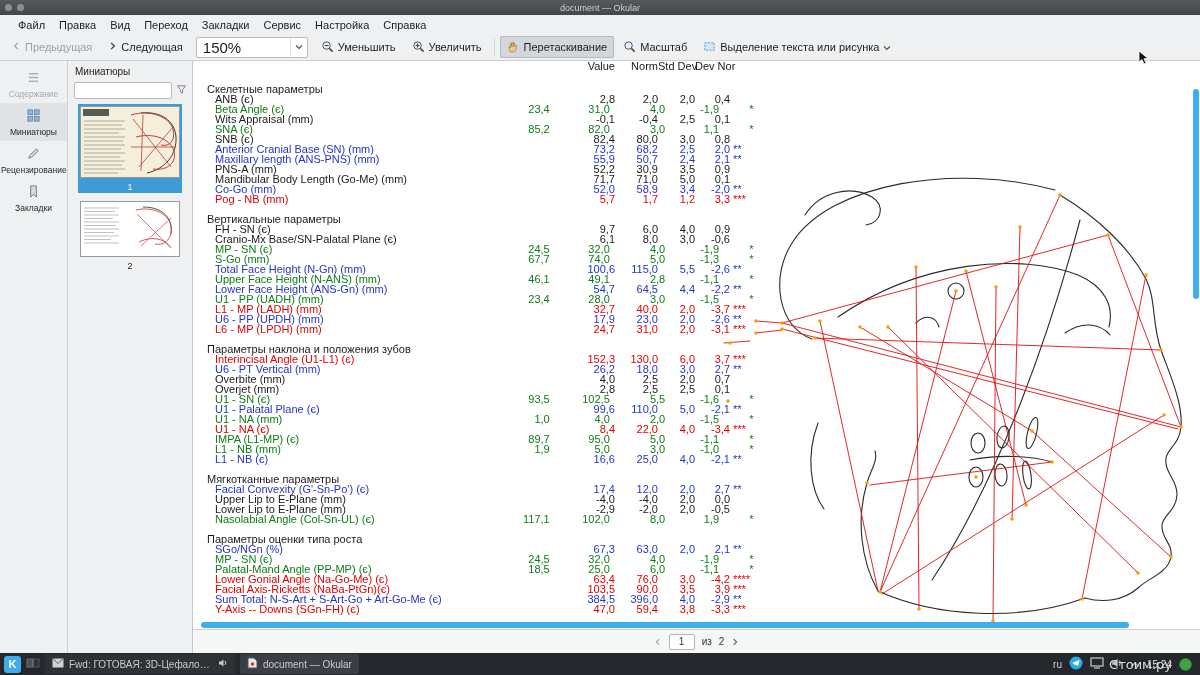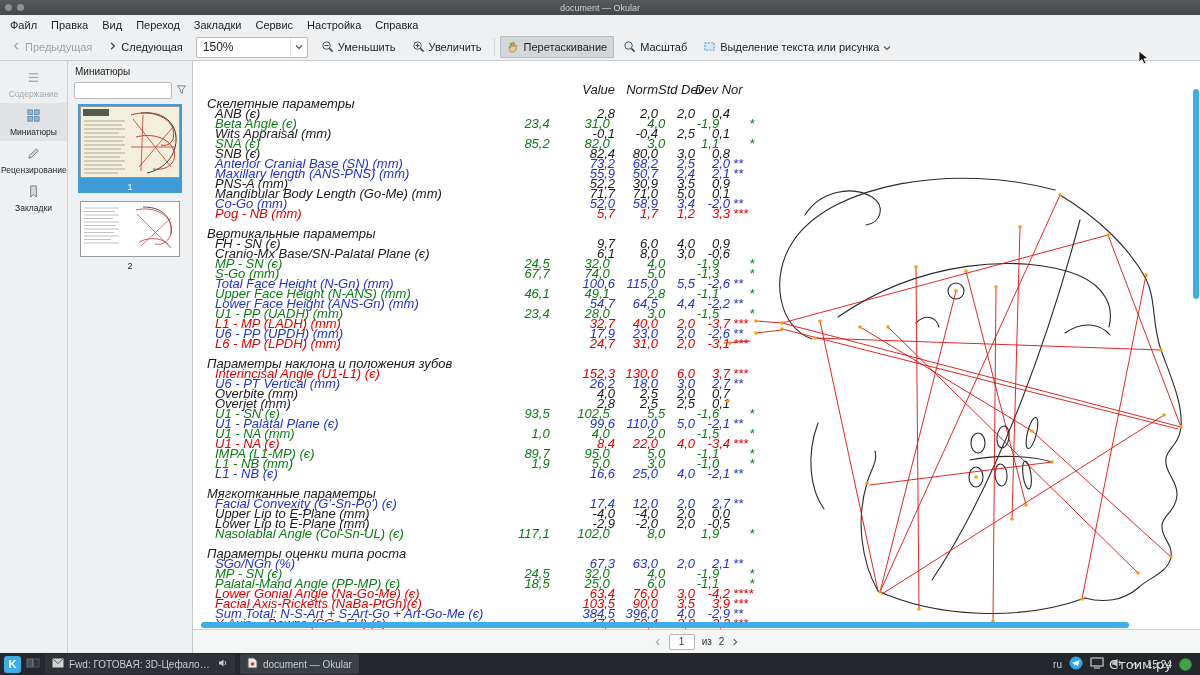--- a/index.html
+++ b/index.html
@@ -9,31 +9,31 @@
   html,body { width:1200px; height:675px; overflow:hidden; }
   body { font-family:"Liberation Sans", sans-serif; background:#eff0f1; color:#1b1e20; position:relative; }
 
   
   .titlebar { height:15px; background:linear-gradient(#555a5e,#43474a); display:flex; align-items:center; position:relative; }
   .tb-btns { position:absolute; left:5px; top:4px; display:flex; gap:5px; }
   .tb-btn { width:7px; height:7px; border-radius:50%; background:#8d9093; }
   .tb-title { flex:1; text-align:center; font-size:9px; color:#ccced0; }
 
   
-  .menubar { height:19px; display:flex; align-items:center; padding-left:3px; font-size:11px; background:#eff0f1; }
+  .menubar { height:19px; display:flex; align-items:center; padding-left:11px; font-size:11px; background:#eff0f1; }
   .menu-item { padding:2px 7px; border-radius:2px; cursor:default; }
 
   
   .toolbar { height:27px; display:flex; align-items:center; gap:2px; padding:0 5px; background:#eff0f1;
              border-bottom:1px solid #cdced0; }
   .tbtn { height:22px; display:flex; align-items:center; gap:4px; padding:0 7px; font-size:11px; border-radius:2px; white-space:nowrap; }
   .tbtn.disabled { color:#9fa1a3; }
   .tbtn.pressed { background:#d4d7d9; box-shadow: inset 0 0 0 1px #b7babc; }
   .tsep { width:1px; height:18px; background:#d7d8d9; margin:0 3px; }
-  .combo { width:112px; height:21px; background:#fff; border:1px solid #b9bcbe; border-radius:2px; display:flex; align-items:center; font-size:12px; padding-left:6px; margin:0 4px; }
+  .combo { width:112px; height:21px; background:#fff; border:1px solid #b9bcbe; border-radius:2px; display:flex; align-items:center; font-size:15px; padding-left:6px; margin:0 4px; }
   .combo .arrowbox { margin-left:auto; width:17px; height:100%; display:flex; align-items:center; justify-content:center; border-left:1px solid #e3e4e5; }
 
   
   .content { display:flex; height:592px; }
 
   .tabstrip { width:68px; background:#eff0f1; border-right:1px solid #d0d1d3; padding-top:4px; flex:none; }
   .tab { display:flex; flex-direction:column; gap:2px; padding:5px 1px 4px; font-size:8.5px; color:#26292b; text-align:center; }
   .tab.disabled { color:#a5a7a9; }
   .tab.active { background:#dfe3e6; }
   .tab svg { width:15px; height:15px; }
@@ -46,31 +46,31 @@
   .thumb { margin-bottom:8px; display:flex; flex-direction:column; align-items:center; }
   .thumb .frame { border:1px solid #97999b; background:#fff; display:block; }
   .thumb.selected .frame { outline:2px solid #3f9ad6; }
   .plabel { width:104px; height:13px; margin-top:2px; font-size:9px; display:flex; align-items:center; justify-content:center; color:#222; }
   .thumb.selected .plabel { background:#3f9ad6; color:#fff; }
 
   .rightcol { flex:1; display:flex; flex-direction:column; min-width:0; }
   .view { position:relative; height:568px; background:#fff; overflow:hidden; }
 
   
-  .ptable { position:absolute; left:14px; top:24px; width:566px; font-size:13px; line-height:10px; color:var(--sev-n);font-style:italic; }
+  .ptable { position:absolute; left:14px; top:0; width:566px; font-size:11px; line-height:10px; color:var(--sev-n); }
   .hdr-row, .row { display:flex; }
   .c { white-space:pre; }
   .c.label { width:352px; }
   .row .c.label { padding-left:8px; }
   .c.val  { width:56px; text-align:right; }
   .c.norm { width:43px; text-align:right; }
   .c.sd   { width:37px; text-align:right; }
   .c.dev  { width:35px; text-align:right; }
   .c.stars{ width:34px; padding-left:3px; }
-  .sections { margin-top:4px; }
+  .sections { margin-top:13px; }
   .section { margin-top:10px; }
   .section:first-child { margin-top:0; }
   .sev-n { color:var(--sev-n); }
   .sev-g { color:var(--sev-g);gap:27px; }
   .sev-b { color:var(--sev-b); }
   .sev-r { color:var(--sev-r); }
 
   .trace { position:absolute; left:527px; top:114px; }
 
   .vscroll { position:absolute; right:1px; top:28px; width:6px; height:210px; border-radius:3px; background:var(--accent); }

